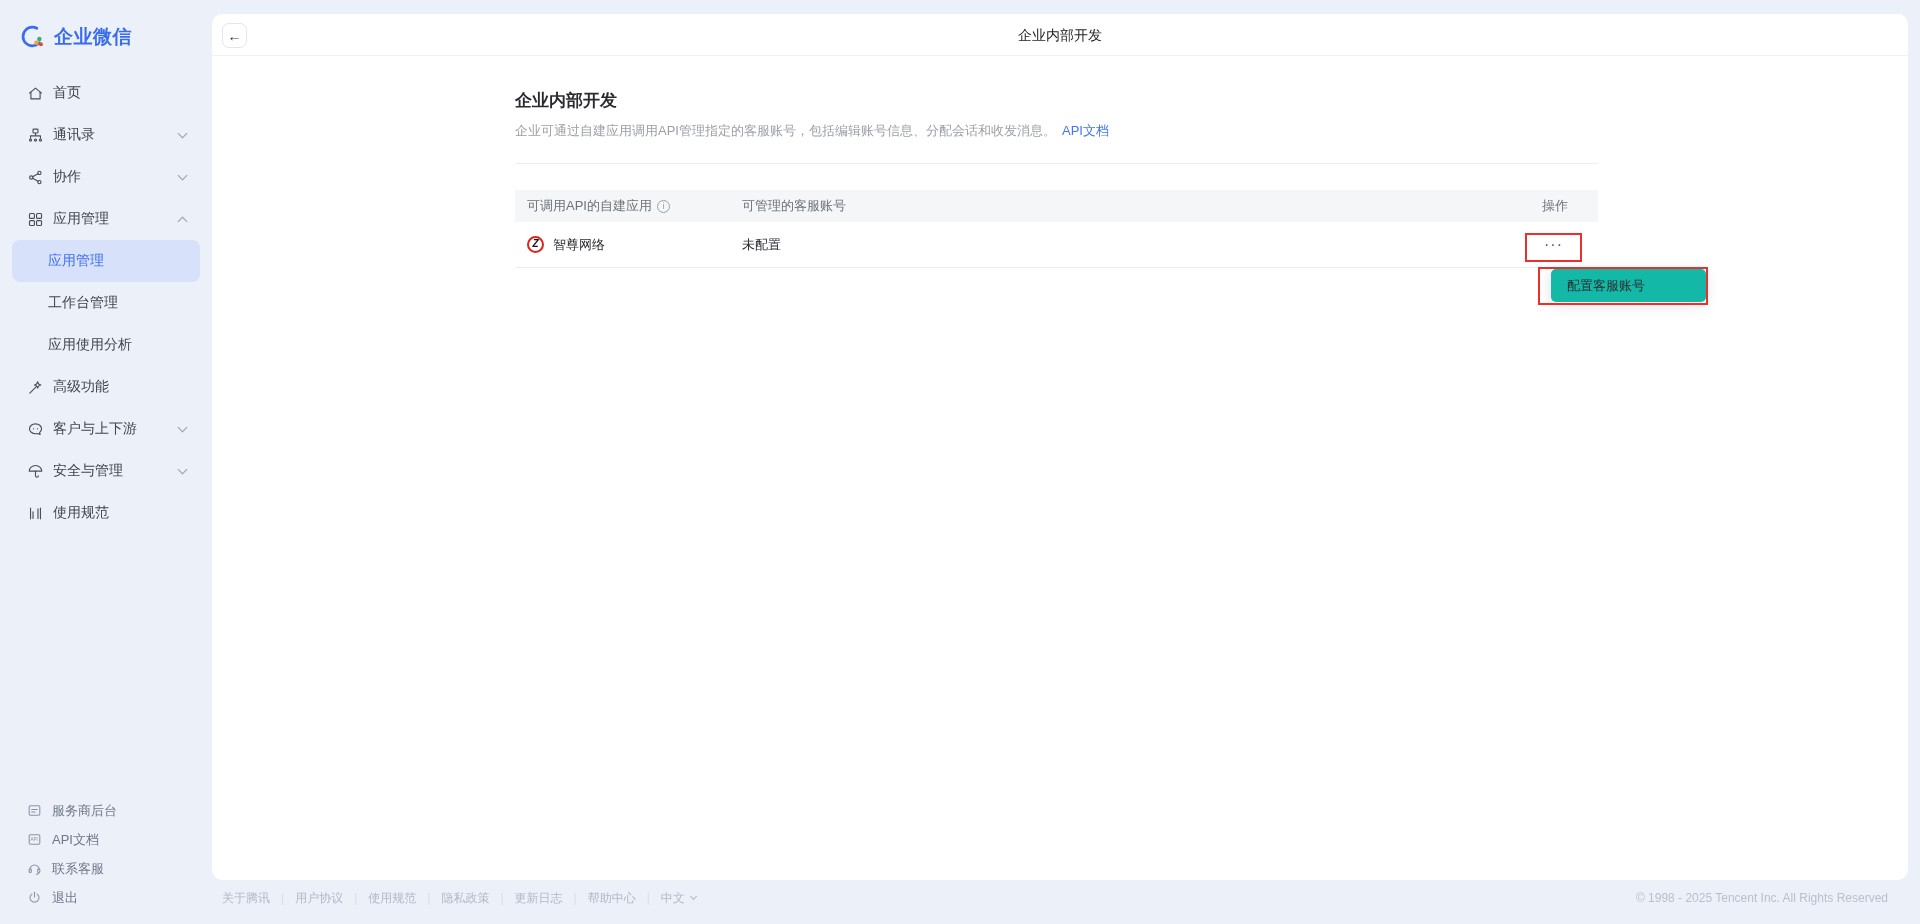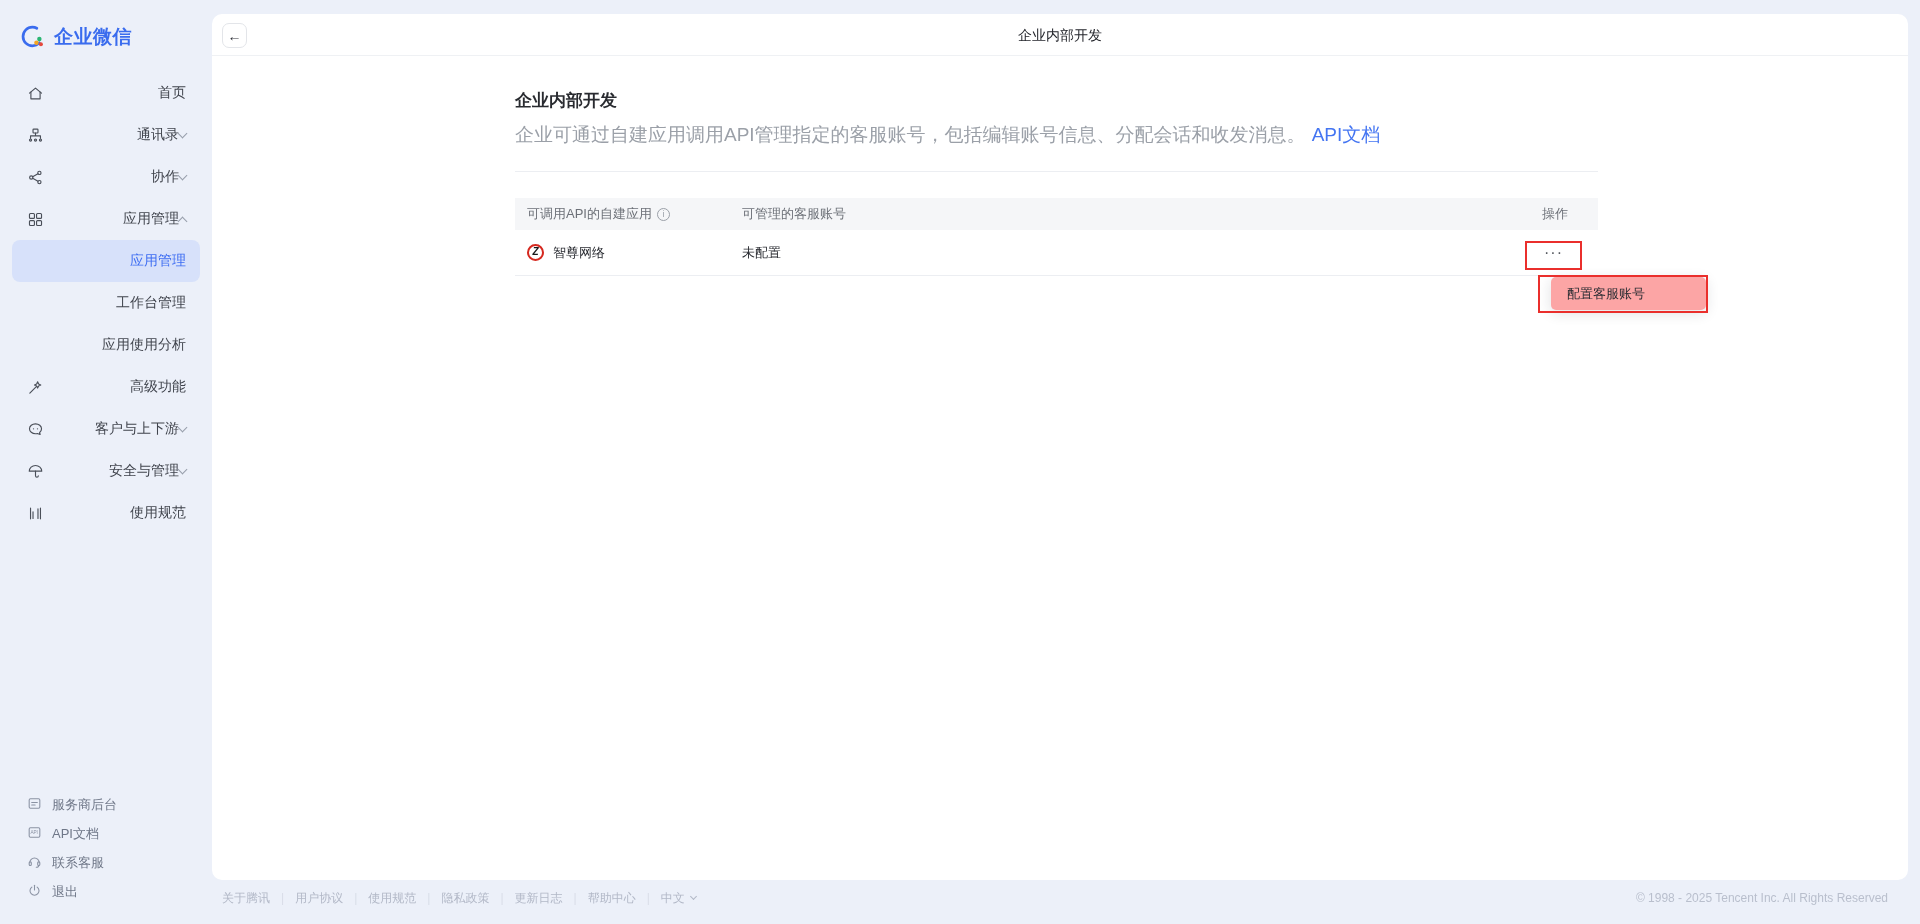--- a/index.html
+++ b/index.html
@@ -7,64 +7,64 @@
   body { font-family:"Liberation Sans","DejaVu Sans",sans-serif; }
   .app { position:relative; width:1920px; height:924px; background:#ecf0f9; overflow:hidden; }
 
   
   .sidebar { position:absolute; left:0; top:0; bottom:0; width:212px;padding-left:16px; }
   .brand { position:absolute; top:23px; left:20px; display:flex; align-items:center; gap:7px; }
   .brand-icon { width:27px; height:27px; display:flex; }
   .brand-name { font-size:19px; font-weight:bold; color:#3a6cee; letter-spacing:.5px; }
   .nav { position:absolute; top:72px; left:0; right:0; }
   .nav-item { height:42px; margin:0 12px; padding:0 14px 0 15px; display:flex; align-items:center;
-              border-radius:8px; cursor:pointer; color:#40444d; font-size:14px;text-align:right; }
+              border-radius:8px; cursor:pointer; color:#40444d; font-size:14px; }
   .nav-ic { width:17px; height:17px; margin-right:9px; display:flex; color:#4a4f59; flex:none; }
   .nav-ic svg, .sb-ic svg, .brand-icon svg { width:100%; height:100%; }
   .nav-label { flex:1; white-space:nowrap; }
   .chev { width:7px; height:7px; border-right:1.4px solid #979eab; border-bottom:1.4px solid #979eab;
           transform:rotate(45deg); margin-top:-3px; flex:none; }
   .chev.up { transform:rotate(-135deg); margin-top:4px; }
   .nav-item.sub { padding-left:36px; }
   .nav-item.active { background:#d7e1fa; color:#3f6ef2; }
   .side-bottom { position:absolute; bottom:12px; left:0; right:0; }
-  .sb-item { height:29px; display:flex; align-items:flex-start; padding-left:27px; color:#6f7788; font-size:13px; cursor:pointer; }
+  .sb-item { height:29px; display:flex; align-items:center; padding-left:27px; color:#6f7788; font-size:13px; cursor:pointer; }
   .sb-ic { width:15px; height:15px; margin-right:10px; color:#8a92a3; display:flex; flex:none; }
 
   
   .panel { position:absolute; left:212px; top:14px; right:12px; bottom:44px; background:#fff; border-radius:10px; }
   .panel-header { position:relative; height:42px; border-bottom:1px solid #eff1f4; }
   .back-btn { position:absolute; left:10px; top:9px; width:25px; height:25px; border:1px solid #e3e5e9;
               border-radius:7px; background:#fff; color:#2f3138; font-size:14px; cursor:pointer;
               display:flex; align-items:center; justify-content:center; padding:0; }
   .panel-title { height:42px; line-height:42px; text-align:center; font-size:14px; color:#23252b; }
 
   .content { padding-left:303px; }
   .page-title { margin:33px 0 0; font-size:17px; font-weight:600; color:#292b30; }
-  .desc { margin:10px 0 0; font-size:19px; color:#9ba0a8; }
+  .desc { margin:10px 0 0; font-size:13px; color:#9ba0a8; }
   .doc-link { color:#4475f2; margin-left:6px; text-decoration:none; cursor:pointer; }
   .divider { margin-top:23px; width:1083px; height:1px; background:#eceef2; }
 
   .table-wrap { position:relative; margin-top:26px; width:1083px; font-size:13px; }
   .t-head { display:flex; height:32px; align-items:center; background:#f5f6f8; color:#6d7178; }
   .t-row  { display:flex; height:46px; align-items:center; color:#2b2d33; border-bottom:1px solid #eceef2; background:#fff; }
   .c1 { width:227px; padding-left:12px; display:flex; align-items:center; }
   .c2 { flex:1; }
   .c3 { width:110px; text-align:right; padding-right:30px; }
   .info { width:13px; height:13px; border:1px solid #9ba0a8; border-radius:50%; font-size:9px; line-height:11px;
           text-align:center; color:#9ba0a8; margin-left:5px; display:inline-block; }
   .app-logo { width:17px; height:17px; border:2px solid #d5281f; border-radius:50%; color:#17181a;
               font-weight:bold; font-style:italic; font-size:10px; line-height:12px; text-align:center;
               margin-right:9px; flex:none; background:#fff; }
 
   .more-red-box { position:absolute; top:43px; right:16px; width:57px; height:29px; border:2px solid #ea2f2c;
                   display:flex; align-items:center; justify-content:center; z-index:3; background:#fff; }
   .more-btn { border:none; background:transparent; font-size:16px; letter-spacing:1px; color:#55595f;
               cursor:pointer; padding:0; line-height:10px; margin-top:-5px; }
-  .dropdown { position:absolute; top:79px; right:-108px; width:155px; height:33px; background:#fca5a5;
+  .dropdown { position:absolute; top:79px; right:-108px; width:155px; height:33px; background:#14b8a6;
               border-radius:5px; box-shadow:0 3px 14px rgba(26,34,52,.14); display:flex; align-items:center;
               padding-left:16px; color:#2b2d33; z-index:2; cursor:pointer; }
   .drop-red-box { position:absolute; top:77px; right:-110px; width:170px; height:38px; border:2px solid #ea2f2c;
                   z-index:4; pointer-events:none; }
 
   
   .page-footer { position:absolute; left:212px; right:0; bottom:0; height:52px; display:flex; align-items:center;
                  padding:0 32px 0 10px; font-size:12px; color:#b2b8c7; }
   .f-link { color:#b2b8c7; text-decoration:none; cursor:pointer; white-space:nowrap; }
   .sep { margin:0 11px; color:#d9dde8; }

